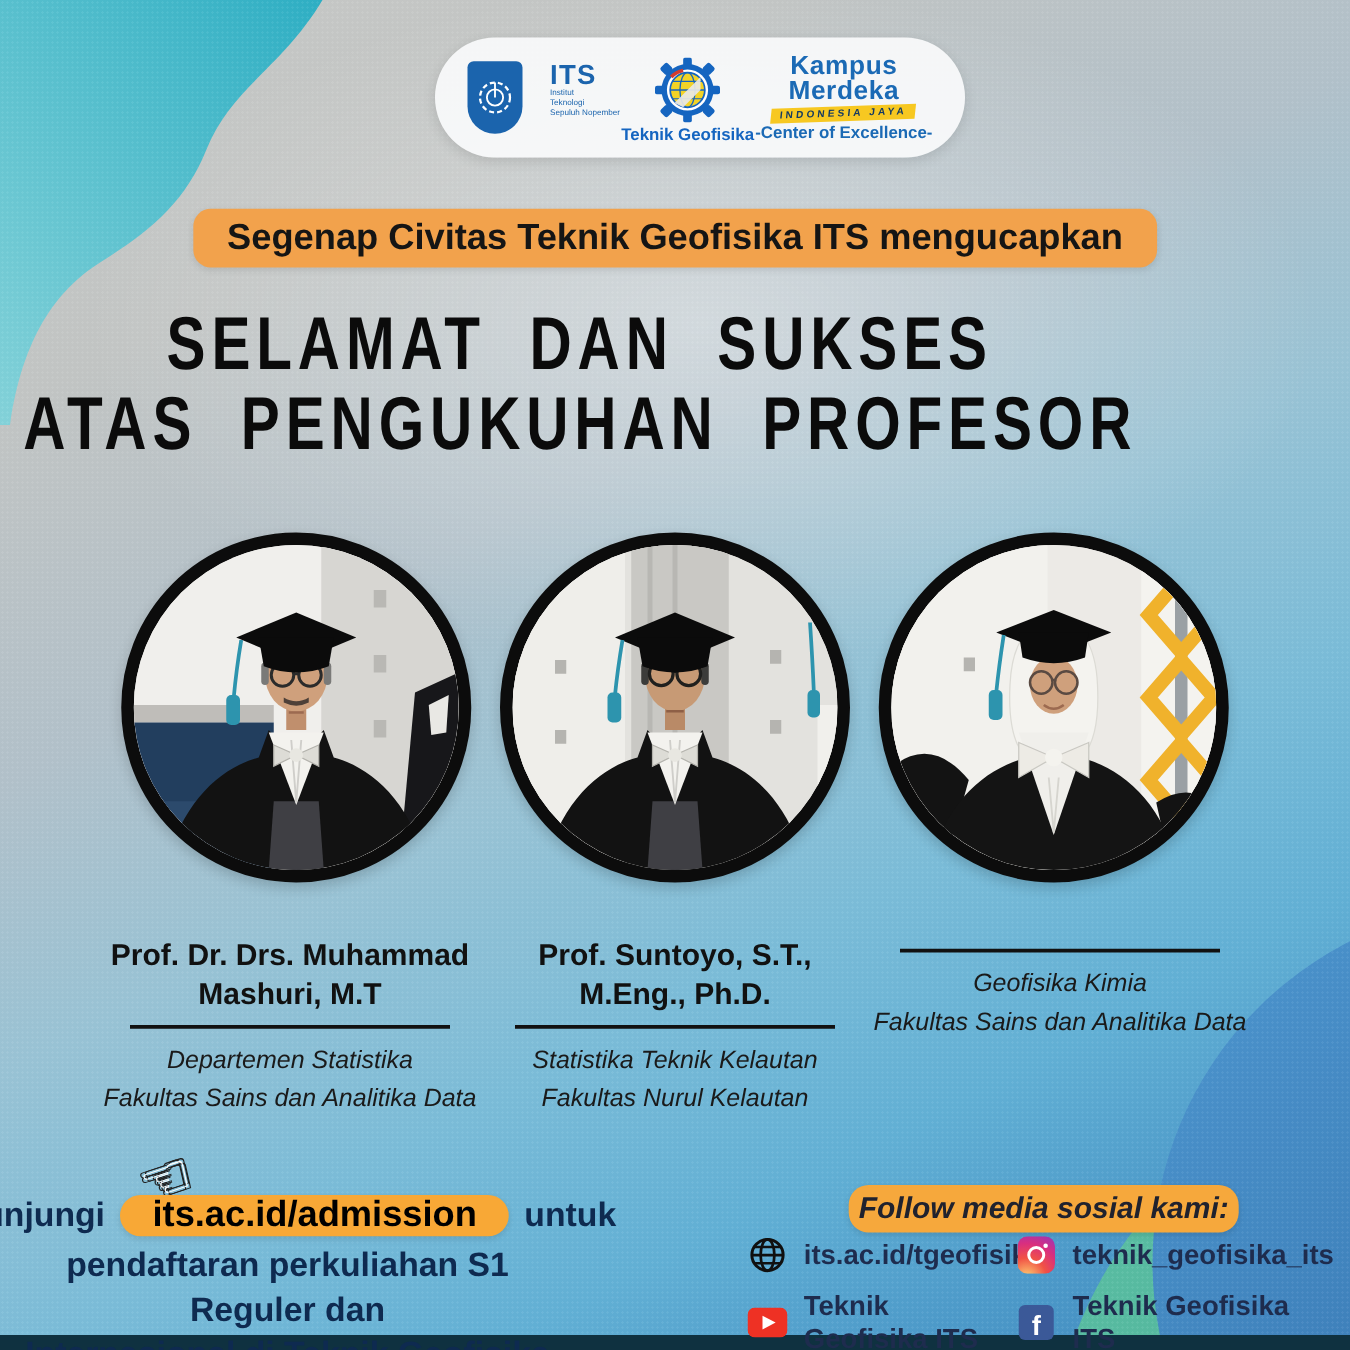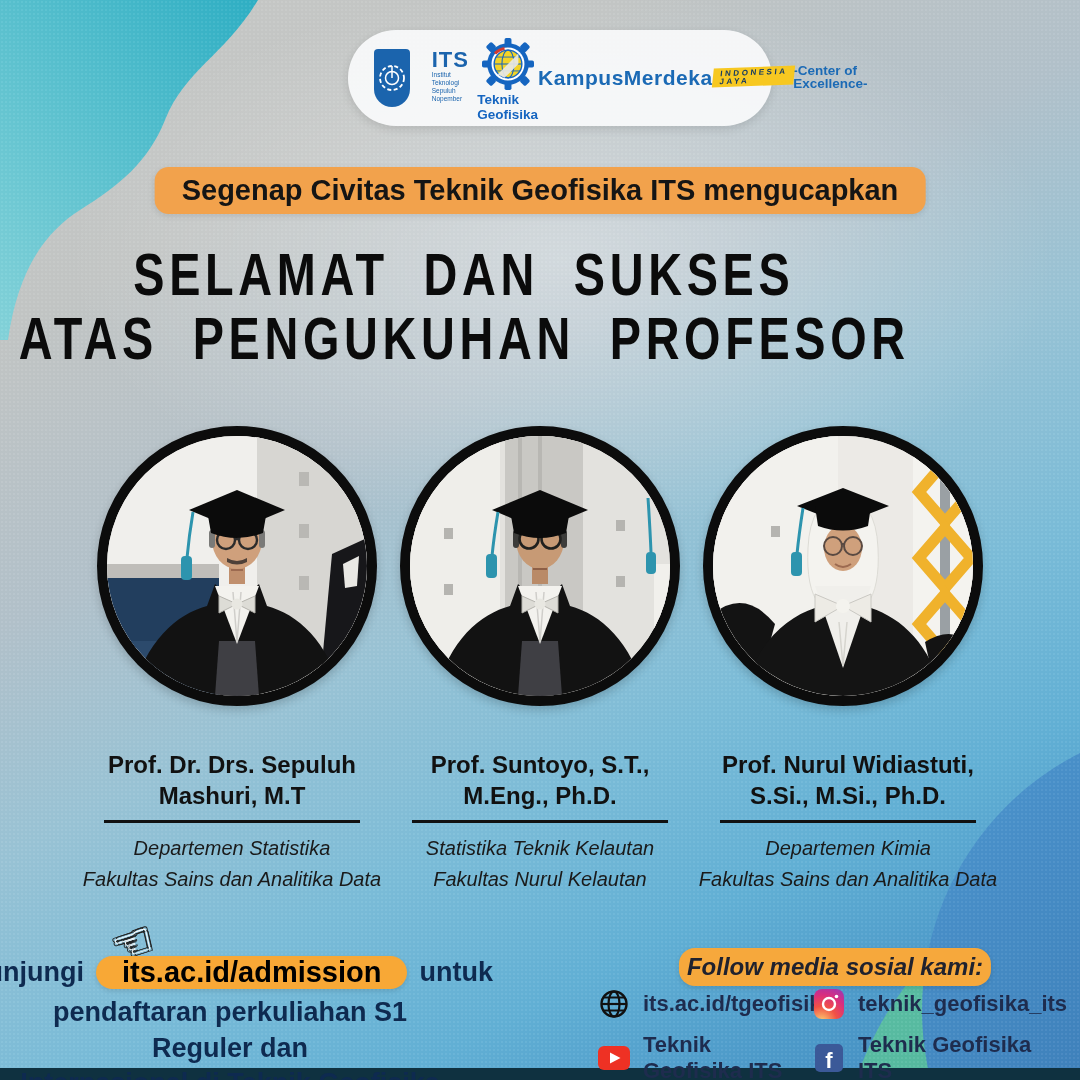--- a/index.html
+++ b/index.html
@@ -24,21 +24,21 @@
   .header-pill{left:348px;top:30px;width:424px;height:96px;border-radius:48px;
                background:rgba(248,249,250,.95);box-shadow:0 3px 10px rgba(0,0,0,.12);
                display:flex;align-items:center;justify-content:space-between;padding:0 26px;box-sizing:border-box;}
   .its-wrap{display:flex;gap:22px;}
   .its-shield{width:44px;height:58px;background:#1b64ad;border-radius:5px 5px 22px 22px;
               display:flex;align-items:center;justify-content:center;}
   .its-text .abbr{font-size:22px;font-weight:800;color:#1b64ad;letter-spacing:1px;line-height:1;}
   .its-text .sub{font-size:6.5px;color:#1b64ad;line-height:1.25;}
   .geo-wrap{display:flex;flex-direction:column;align-items:center;margin-top:4px;}
   .geo-label{font-size:13.5px;font-weight:700;color:#1565c0;margin-top:2px;}
-  .km-wrap{display:flex;flex-direction:row;align-items:center;line-height:.95;}
+  .km-wrap{display:flex;flex-direction:column;align-items:center;line-height:.95;}
   .km-word{font-size:21px;font-weight:800;color:#1b6ab5;letter-spacing:.5px;}
   .km-banner{display:inline-block;transform:skewX(-8deg) rotate(-2deg);background:#f7c821;
              color:#143a63;font-size:8px;font-weight:700;letter-spacing:2.5px;padding:2px 7px;margin:2px 0 4px;}
   .km-tag{font-size:13.5px;font-weight:700;color:#1b6ab5;}
 
   
   .intro-badge{left:50%;top:167px;transform:translateX(-50%);background:#f2a24c;color:#151515;
                font-size:29px;font-weight:700;padding:7px 27px;border-radius:14px;white-space:nowrap;
                box-shadow:0 2px 6px rgba(0,0,0,.10);}
   .title{left:0;top:243px;width:928px;display:flex;flex-direction:column;align-items:center;color:#0b0b0b;}
@@ -250,48 +250,44 @@
       <path d="M90,72 Q86,98 84,118" stroke="#2d94ae" stroke-width="3" fill="none"></path>
       <rect x="78" y="116" width="11" height="24" rx="4" fill="#2d94ae"></rect>
       <path d="M102,158 L130,170 L102,186 Z" fill="#edebE5" stroke="#c9c8c2"></path>
       <path d="M158,158 L130,170 L158,186 Z" fill="#edebe5" stroke="#c9c8c2"></path>
       <circle cx="130" cy="170" r="7" fill="#f4f3ee"></circle>
     </svg>
   </div>
 
   <div class="abs prof-col c1">
     <div class="prof-name">
-      <div>Prof. Dr. Drs. Sepuluh</div>
+      <div>Prof. Dr. Drs. Muhammad</div>
       <div>Mashuri, M.T</div>
     </div>
     <div class="prof-divider"></div>
     <div class="prof-dept">
       <div>Departemen Statistika</div>
       <div>Fakultas Sains dan Analitika Data</div>
     </div>
   </div>
   <div class="abs prof-col c2">
     <div class="prof-name">
       <div>Prof. Suntoyo, S.T.,</div>
       <div>M.Eng., Ph.D.</div>
     </div>
     <div class="prof-divider"></div>
     <div class="prof-dept">
       <div>Statistika Teknik Kelautan</div>
       <div>Fakultas Nurul Kelautan</div>
     </div>
   </div>
   <div class="abs prof-col c3">
-    <div class="prof-name">
-      <div>Prof. Nurul Widiastuti,</div>
-      <div>S.Si., M.Si., Ph.D.</div>
-    </div>
     <div class="prof-divider"></div>
     <div class="prof-dept">
-      <div>Departemen Kimia</div>
+      <div>Geofisika Kimia</div>
       <div>Fakultas Sains dan Analitika Data</div>
     </div>
   </div>
 
   <div class="abs hand-icon">☞</div>
   <div class="abs admission">
     <div class="adm-row1">
       <span>Kunjungi</span>
       <span class="adm-badge">its.ac.id/admission</span>
       <span>untuk</span>

